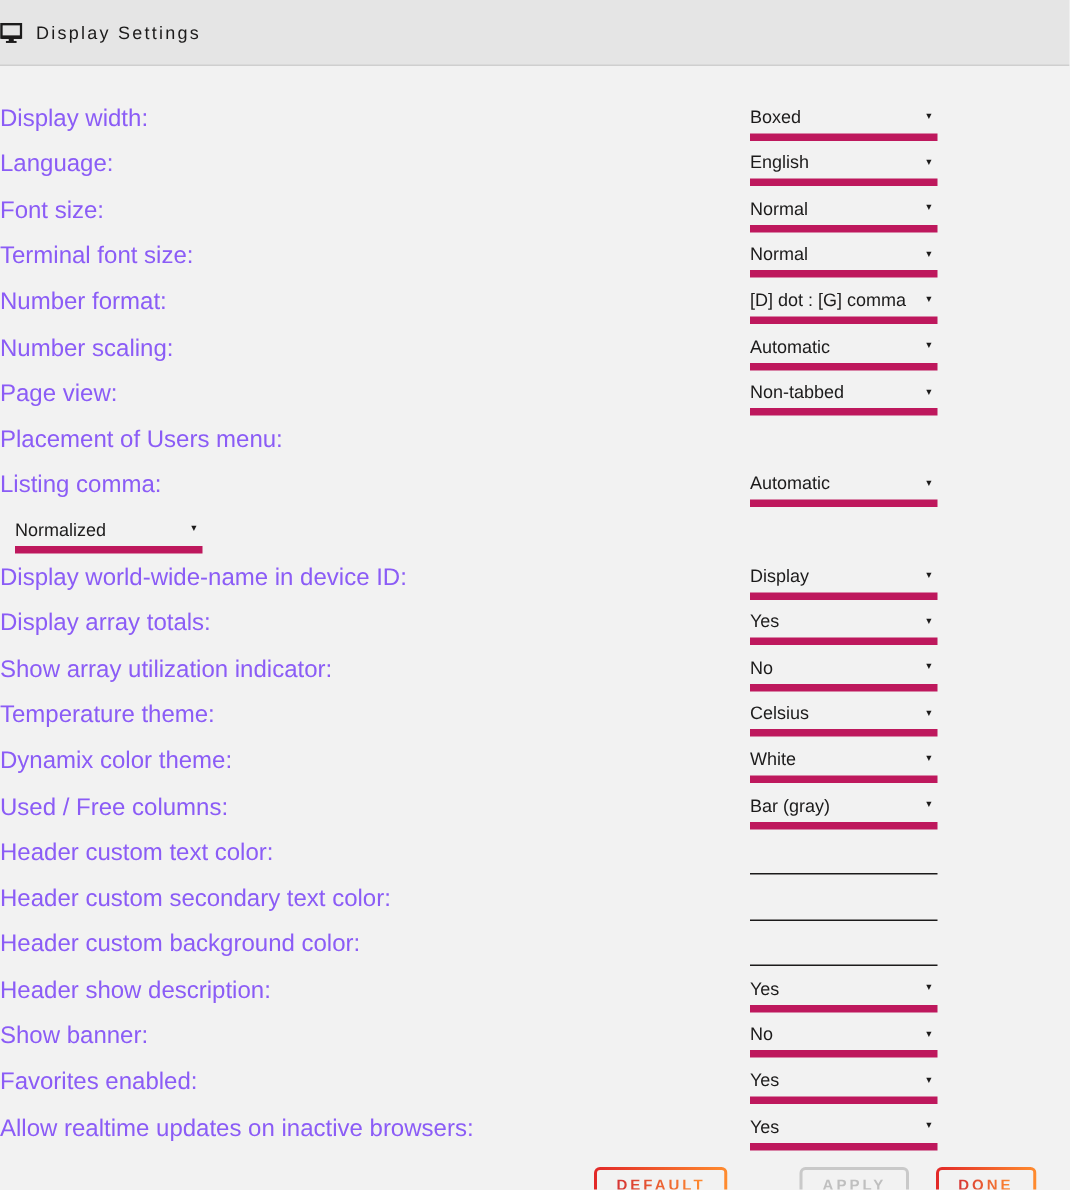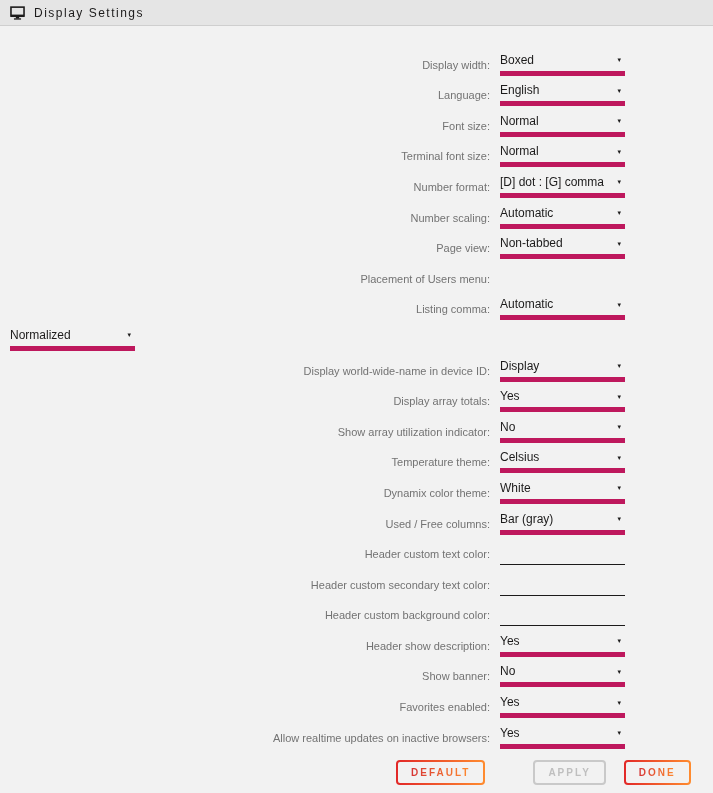--- a/index.html
+++ b/index.html
@@ -4,45 +4,44 @@
 <style>
   * { box-sizing: border-box; margin: 0; padding: 0; }
   html, body { width: 713px; height: 793px; }
   body {
     font-family: "Liberation Sans", sans-serif;
     background: #f2f2f2;
     color: #1c1b1b;
     overflow: hidden;
   }
   .titlebar {
-    height: 26px;
+    height: 44px;
     background: #e5e5e5;
     border-bottom: 1px solid #cfcfcf;
     display: flex;
     align-items: center;
-    padding-left: 10px;
   }
   .titlebar .ticon { display: inline-flex; margin-right: 9px; }
   .titlebar .ttext {
     font-size: 12px;
     letter-spacing: 1.5px;
     color: #1c1b1b;
   }
   .form { padding-top: 19px; }
   .row {
     display: flex;
     align-items: flex-end;
     height: 30.6px;
   }
   .lbl {
     width: 490px;
-    text-align: right;
-    font-size: 11px;
+    text-align: left;
+    font-size: 16px;
     padding-bottom: 5px;
-    color: #737373;
+    color: #8b5cf6;
     white-space: nowrap;
   }
   .ctrl { margin-left: 10px; width: 125px; }
   .sel {
     width: 125px;
     display: flex;
     align-items: center;
     justify-content: space-between;
     border-bottom: 5px solid #be185d;
     padding: 0 2px 4px 0;

